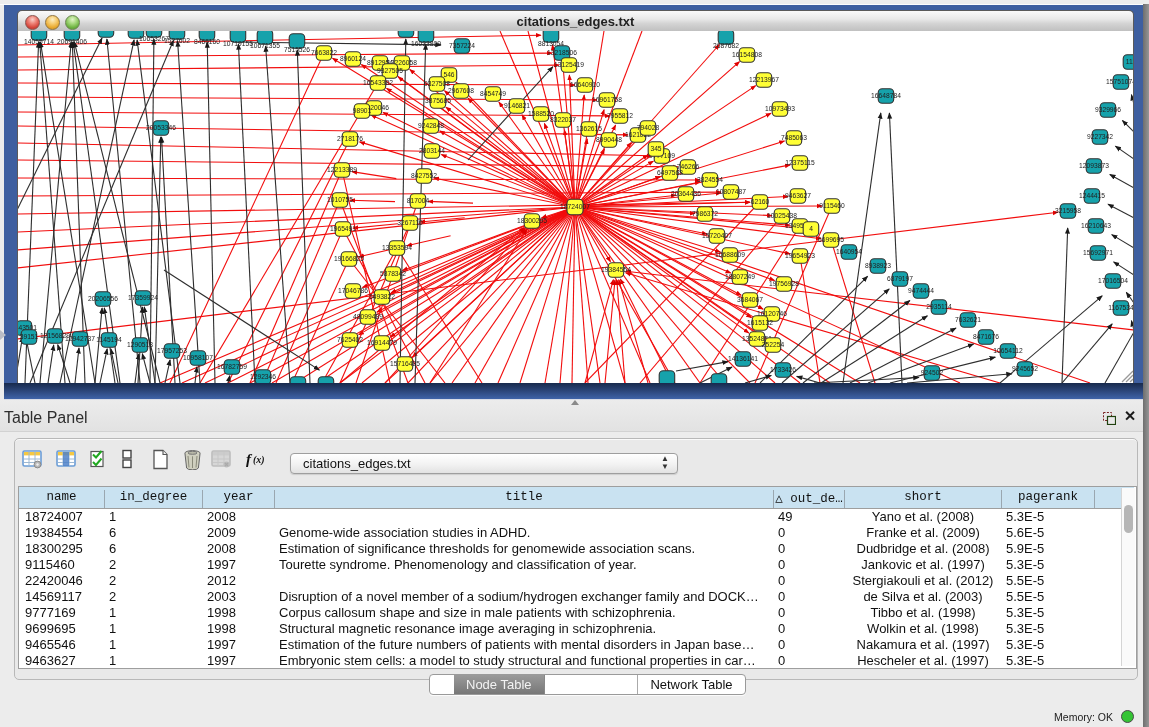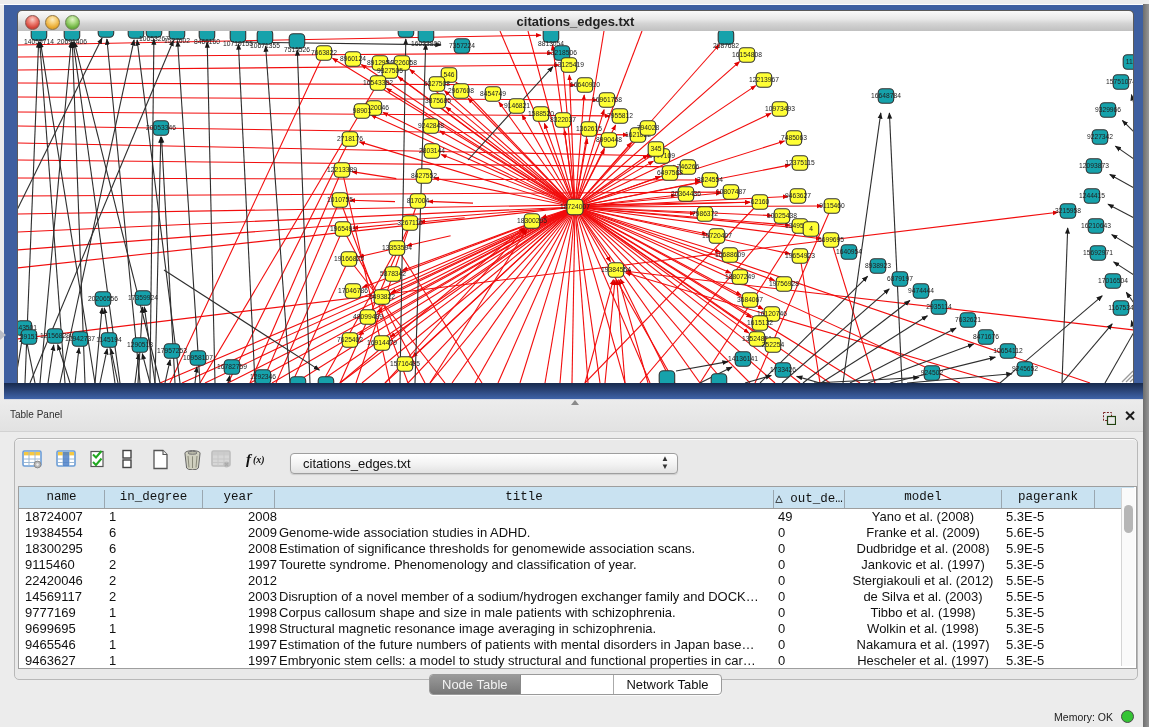--- a/index.html
+++ b/index.html
@@ -9,46 +9,46 @@
 #deskline{position:absolute;left:0;top:395px;width:1139px;height:1px;background:#d8dce6;}
 #win{position:absolute;left:13px;top:6px;width:1117px;height:373px;}
 #titlebar{position:absolute;left:0;top:0;width:1115px;height:20px;border:1px solid #5a5a5a;border-bottom:1px solid #636363;border-radius:5px 5px 0 0;background:linear-gradient(#fafafa,#e9e9e9 40%,#d4d4d4 62%,#c0c0c0);}
 #titlebar .t{position:absolute;left:0;right:0;top:3px;text-align:center;font-size:13px;font-weight:bold;color:#222;}
 .tl{position:absolute;top:3.5px;width:13px;height:13px;border-radius:50%;}
 #tlr{left:7px;background:radial-gradient(circle at 50% 28%,#f8d0ca 0%,#ee8479 35%,#d5453a 70%,#b4352b 100%);border:1px solid #87534e;}
 #tly{left:27px;background:radial-gradient(circle at 50% 28%,#fdeec4 0%,#f7ce74 35%,#e8a82d 70%,#c28b25 100%);border:1px solid #8f7340;}
 #tlg{left:47px;background:radial-gradient(circle at 50% 28%,#e2f4c8 0%,#a8d97f 35%,#6cb23f 70%,#529230 100%);border:1px solid #6b8353;}
 #graphwrap{position:absolute;left:0;top:21px;width:1115px;height:352px;border-left:1px solid #5a5a5a;border-right:1px solid #5a5a5a;border-bottom:1px solid #44507a;background:#fff;overflow:hidden;}
 #tpbar{position:absolute;left:0;top:400px;width:1143px;height:31px;background:linear-gradient(#ececec,#e2e2e2);border-bottom:1px solid #d2d2d2;}
-#tpbar .t{position:absolute;left:10px;top:9px;font-size:10px;color:#2e2e2e;}
+#tpbar .t{position:absolute;left:4px;top:9px;font-size:16px;color:#2e2e2e;}
 #tpfloat{position:absolute;left:1103px;top:11px;}
 #tpclose{position:absolute;left:1124px;top:7.5px;font-size:14.5px;font-weight:bold;color:#1a1a1a;}
 #divarrow{position:absolute;left:571px;top:400px;width:0;height:0;border-left:4px solid transparent;border-right:4px solid transparent;border-bottom:5px solid #8a8a8a;}
 #panel{position:absolute;left:14px;top:438px;width:1122px;height:240px;background:#e9e9e9;border:1px solid #b8b8b8;border-radius:5px;box-shadow:inset 0 1px 0 #fafafa;}
 #toolbar{position:absolute;left:6px;top:11px;height:22px;display:flex;align-items:center;}
 #toolbar .ic{margin-right:11px;}
 #toolbar .ic:nth-child(1){margin-right:12px;}#toolbar .ic:nth-child(2){margin-right:11.5px;}#toolbar .ic:nth-child(3){margin-right:10.5px;}#toolbar .ic:nth-child(4){margin-right:15.5px;}#toolbar .ic:nth-child(5){margin-right:10px;}#toolbar .ic:nth-child(6){margin-right:6.5px;}#toolbar .ic:nth-child(7){margin-right:13px;}
 #combo{position:absolute;left:275px;top:14px;width:386px;height:19px;border:1px solid #9e9e9e;border-radius:4px;background:linear-gradient(#ffffff,#f2f2f2 55%,#e2e2e2);box-shadow:0 1px 1px rgba(0,0,0,.12);}
 #combo .t{position:absolute;left:12px;top:2px;font-size:13px;color:#111;}
 #combo .a{position:absolute;right:8px;top:1px;font-size:8px;color:#333;line-height:8px;}
 #tbl{position:absolute;left:3px;top:47px;width:1117px;height:181px;background:#fff;border:1px solid #9e9e9e;}
 #thead{position:absolute;left:0;top:0;width:1115px;height:21px;background:#c9e2f1;border-bottom:1px solid #9e9e9e;font-size:12.5px;color:#111;font-family:Liberation Mono, monospace;}
 #thead span{position:absolute;top:3px;text-align:center;border-right:1px solid #9aa7b0;height:18px;}
 #tbody{position:absolute;left:0;top:22px;width:1115px;font-size:13px;color:#111;}
 .tr{position:relative;height:16px;line-height:16px;white-space:nowrap;}
 .tr span{position:absolute;top:0;overflow:hidden;}
-.c0{left:6px;width:80px;} .c1{left:90px;width:90px;} .c2{left:188px;width:70px;text-align:right;}
+.c0{left:6px;width:80px;} .c1{left:90px;width:90px;} .c2{left:188px;width:70px;}
 .c3{left:260px;width:492px;} .c4{left:759px;width:64px;} .c5{left:826px;width:156px;text-align:center;}
 .c6{left:987px;width:90px;}
 #vsb{position:absolute;left:1102px;top:1px;width:13px;height:178px;background:#fafafa;border-left:1px solid #d5d5d5;}
 #vsb .th{position:absolute;left:1.5px;top:17px;width:9px;height:28px;border-radius:5px;background:#b6b6b6;}
 #tabs{position:absolute;left:429px;top:674px;height:19px;display:flex;border:1px solid #9a9a9a;border-radius:4px;overflow:hidden;background:#fff;box-shadow:0 1px 0 rgba(255,255,255,.8);}
 #tabs .tab{font-size:13px;line-height:19px;padding:0 12px;color:#111;border-right:1px solid #aaa;}
 #tabs .tab:nth-child(2){padding:16px 14px;}
-#tabs .sel{background:linear-gradient(#9a9a9a,#777777);color:#f3f3f3;border-right:1px solid #888;}
+#tabs .sel{background:linear-gradient(#9a9a9a,#777777);color:#f3f3f3;border-right:1px solid #888;margin-left:24px;}
 #mem{position:absolute;left:0;top:711px;width:1113px;text-align:right;font-size:10.5px;color:#222;}
 #memdot{position:absolute;left:1121px;top:710px;width:11px;height:11px;border-radius:50%;background:#35c435;border:1px solid #4a4a4a;}
 </style></head><body>
 <div id="root">
 <div id="desktop">
   <div id="win">
     <div id="titlebar">
           <div class="tl" id="tlr"></div>
           <div class="tl" id="tly"></div>
           <div class="tl" id="tlg"></div>
@@ -650,21 +650,21 @@
         <span class="t">citations_edges.txt</span>
         <span class="a">▲<br>▼</span>
       </div>
   <div id="tbl">
     <div id="thead">
       <span style="left:0;width:85px;">name</span>
           <span style="left:86px;width:97px;">in_degree</span>
           <span style="left:184px;width:71px;">year</span>
           <span style="left:256px;width:498px;">title</span>
           <span style="left:755px;width:70px;">△ out_de…</span>
-          <span style="left:826px;width:156px;">model</span>
+          <span style="left:826px;width:156px;">short</span>
           <span style="left:983px;width:92px;">pagerank</span>
     </div>
     <div id="tbody">
           <div class="tr">
             <span class="c0">18724007</span>
             <span class="c1">1</span>
             <span class="c2">2008</span>
             <span class="c4">49</span>
             <span class="c5">Yano et al. (2008)</span>
             <span class="c6">5.3E‑5</span>

